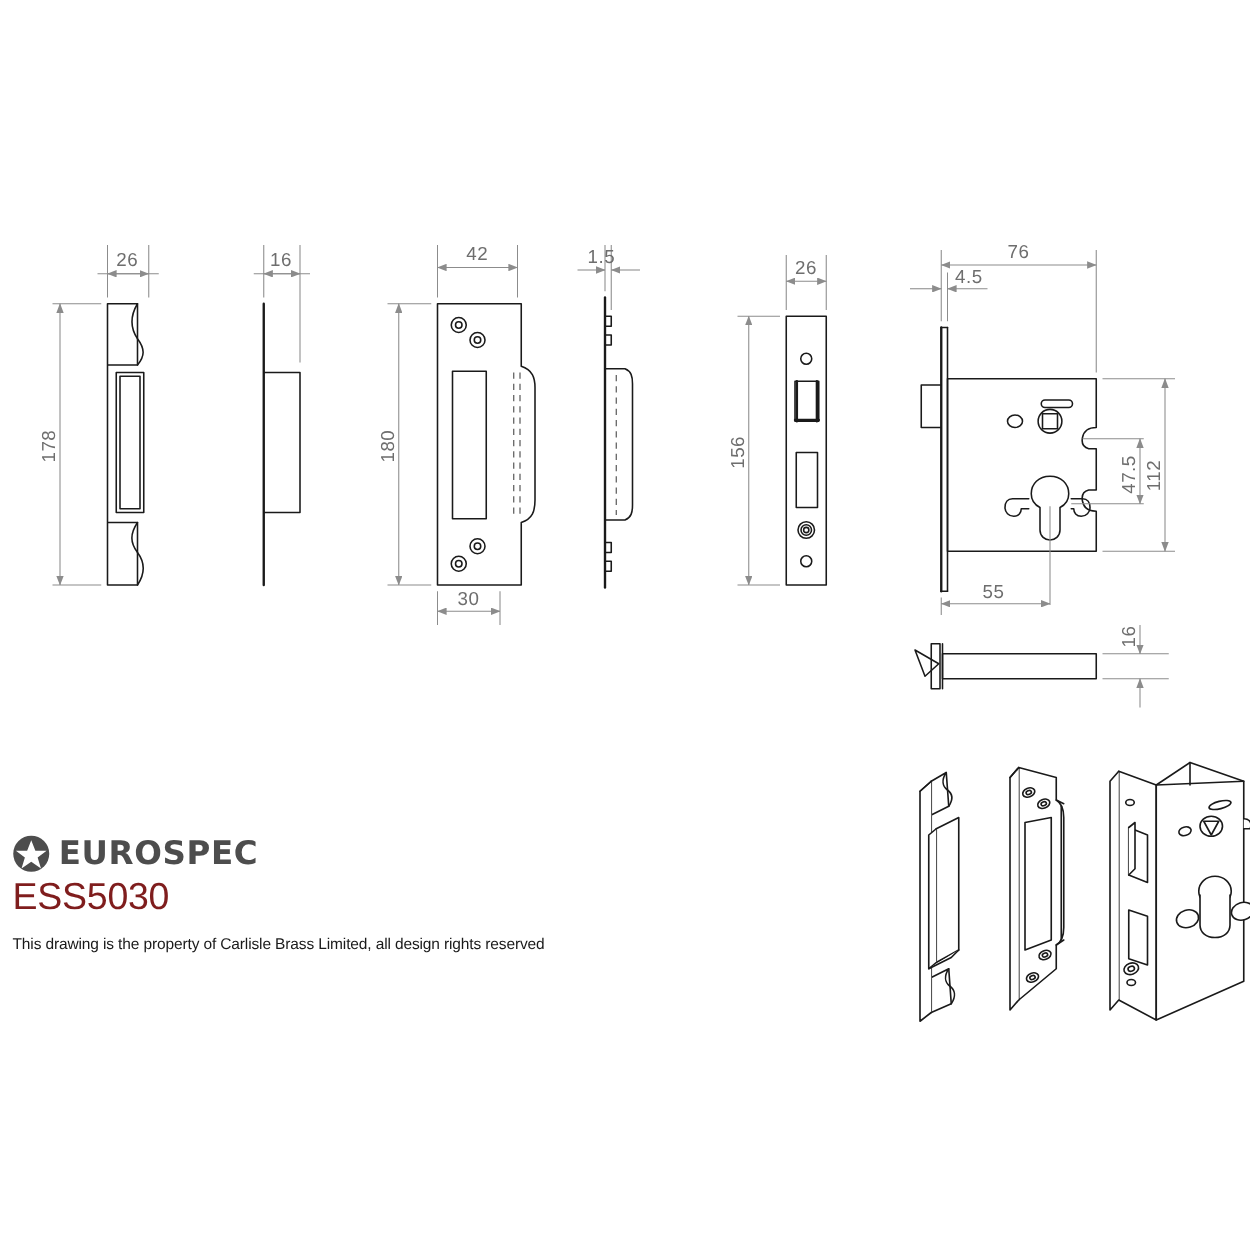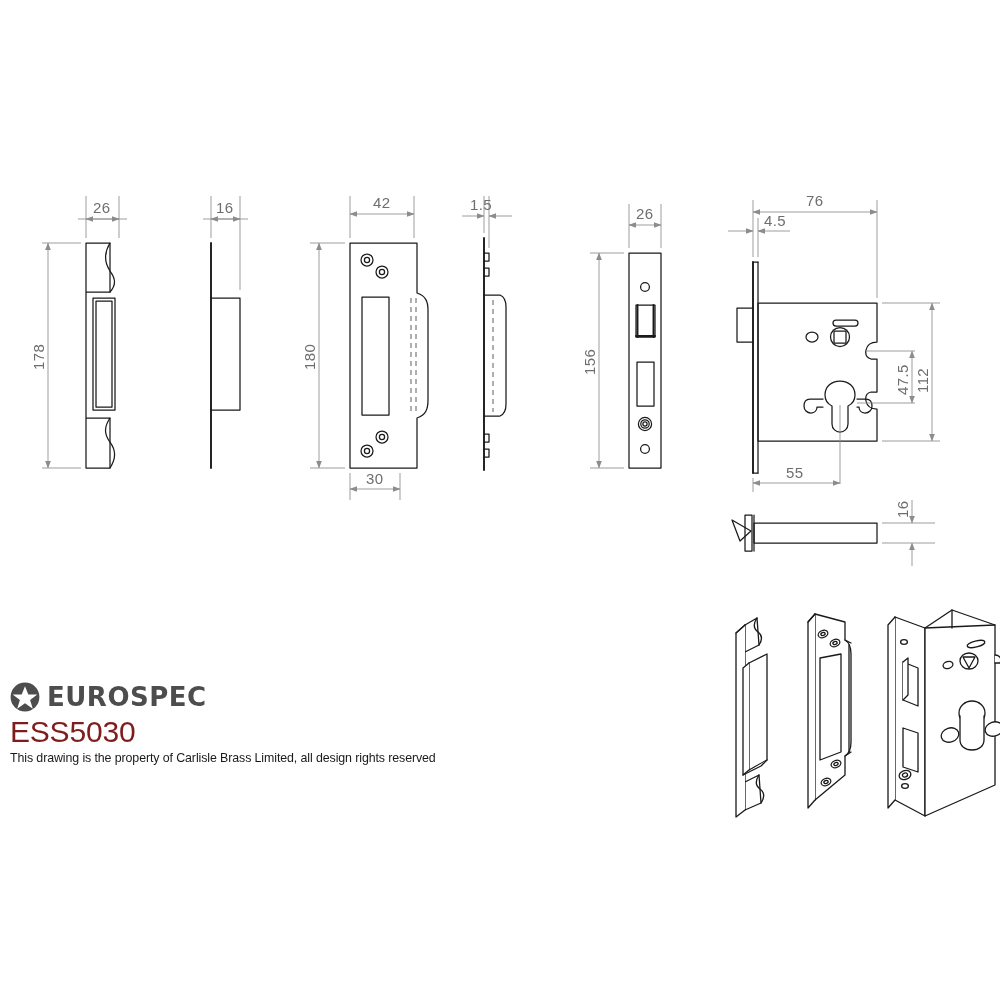--- a/index.html
+++ b/index.html
@@ -25,21 +25,21 @@
   svg.drawing {
     position: absolute;
     top: 0; left: 0;
     width: 1000px;
     height: 1000px;
     display: block;
   }
   .titleblock {
     position: absolute;
     left: 10px;
-    top: 680px;
+    top: 666px;
     width: 440px;
   }
   .brandrow {
     display: flex;
     align-items: center;
     gap: 7px;
     height: 34px;
   }
   .brandmark { width: 30px; height: 30px; flex: 0 0 auto; }
   .brandname {
@@ -55,21 +55,21 @@
     font-size: 30px;
     color: #7f1d1d;
     line-height: 1.05;
     margin-top: 2px;
     letter-spacing: -0.2px;
   }
   .rights {
     font-family: "Liberation Sans", sans-serif;
     font-size: 12.4px;
     color: #1a1a1a;
-    margin-top: 3px;
+    margin-top: 14px;
     letter-spacing: -0.1px;
   }
   
   .obj   { fill: none; stroke: #1a1a1a; stroke-width: 1.25; stroke-linejoin: round; stroke-linecap: round; }
   .objth { fill: none; stroke: #1a1a1a; stroke-width: 1.9; stroke-linejoin: round; stroke-linecap: round; }
   .objf  { fill: #ffffff; stroke: #1a1a1a; stroke-width: 1.25; stroke-linejoin: round; }
   .iso   { fill: #ffffff; stroke: #1a1a1a; stroke-width: 1.3; stroke-linejoin: round; stroke-linecap: round; }
   .dim   { fill: none; stroke: #8c8c8c; stroke-width: 0.85; }
   .ext   { fill: none; stroke: #8c8c8c; stroke-width: 0.85; }
   .hid   { fill: none; stroke: #4d4d4d; stroke-width: 0.9; stroke-dasharray: 5 4; }

